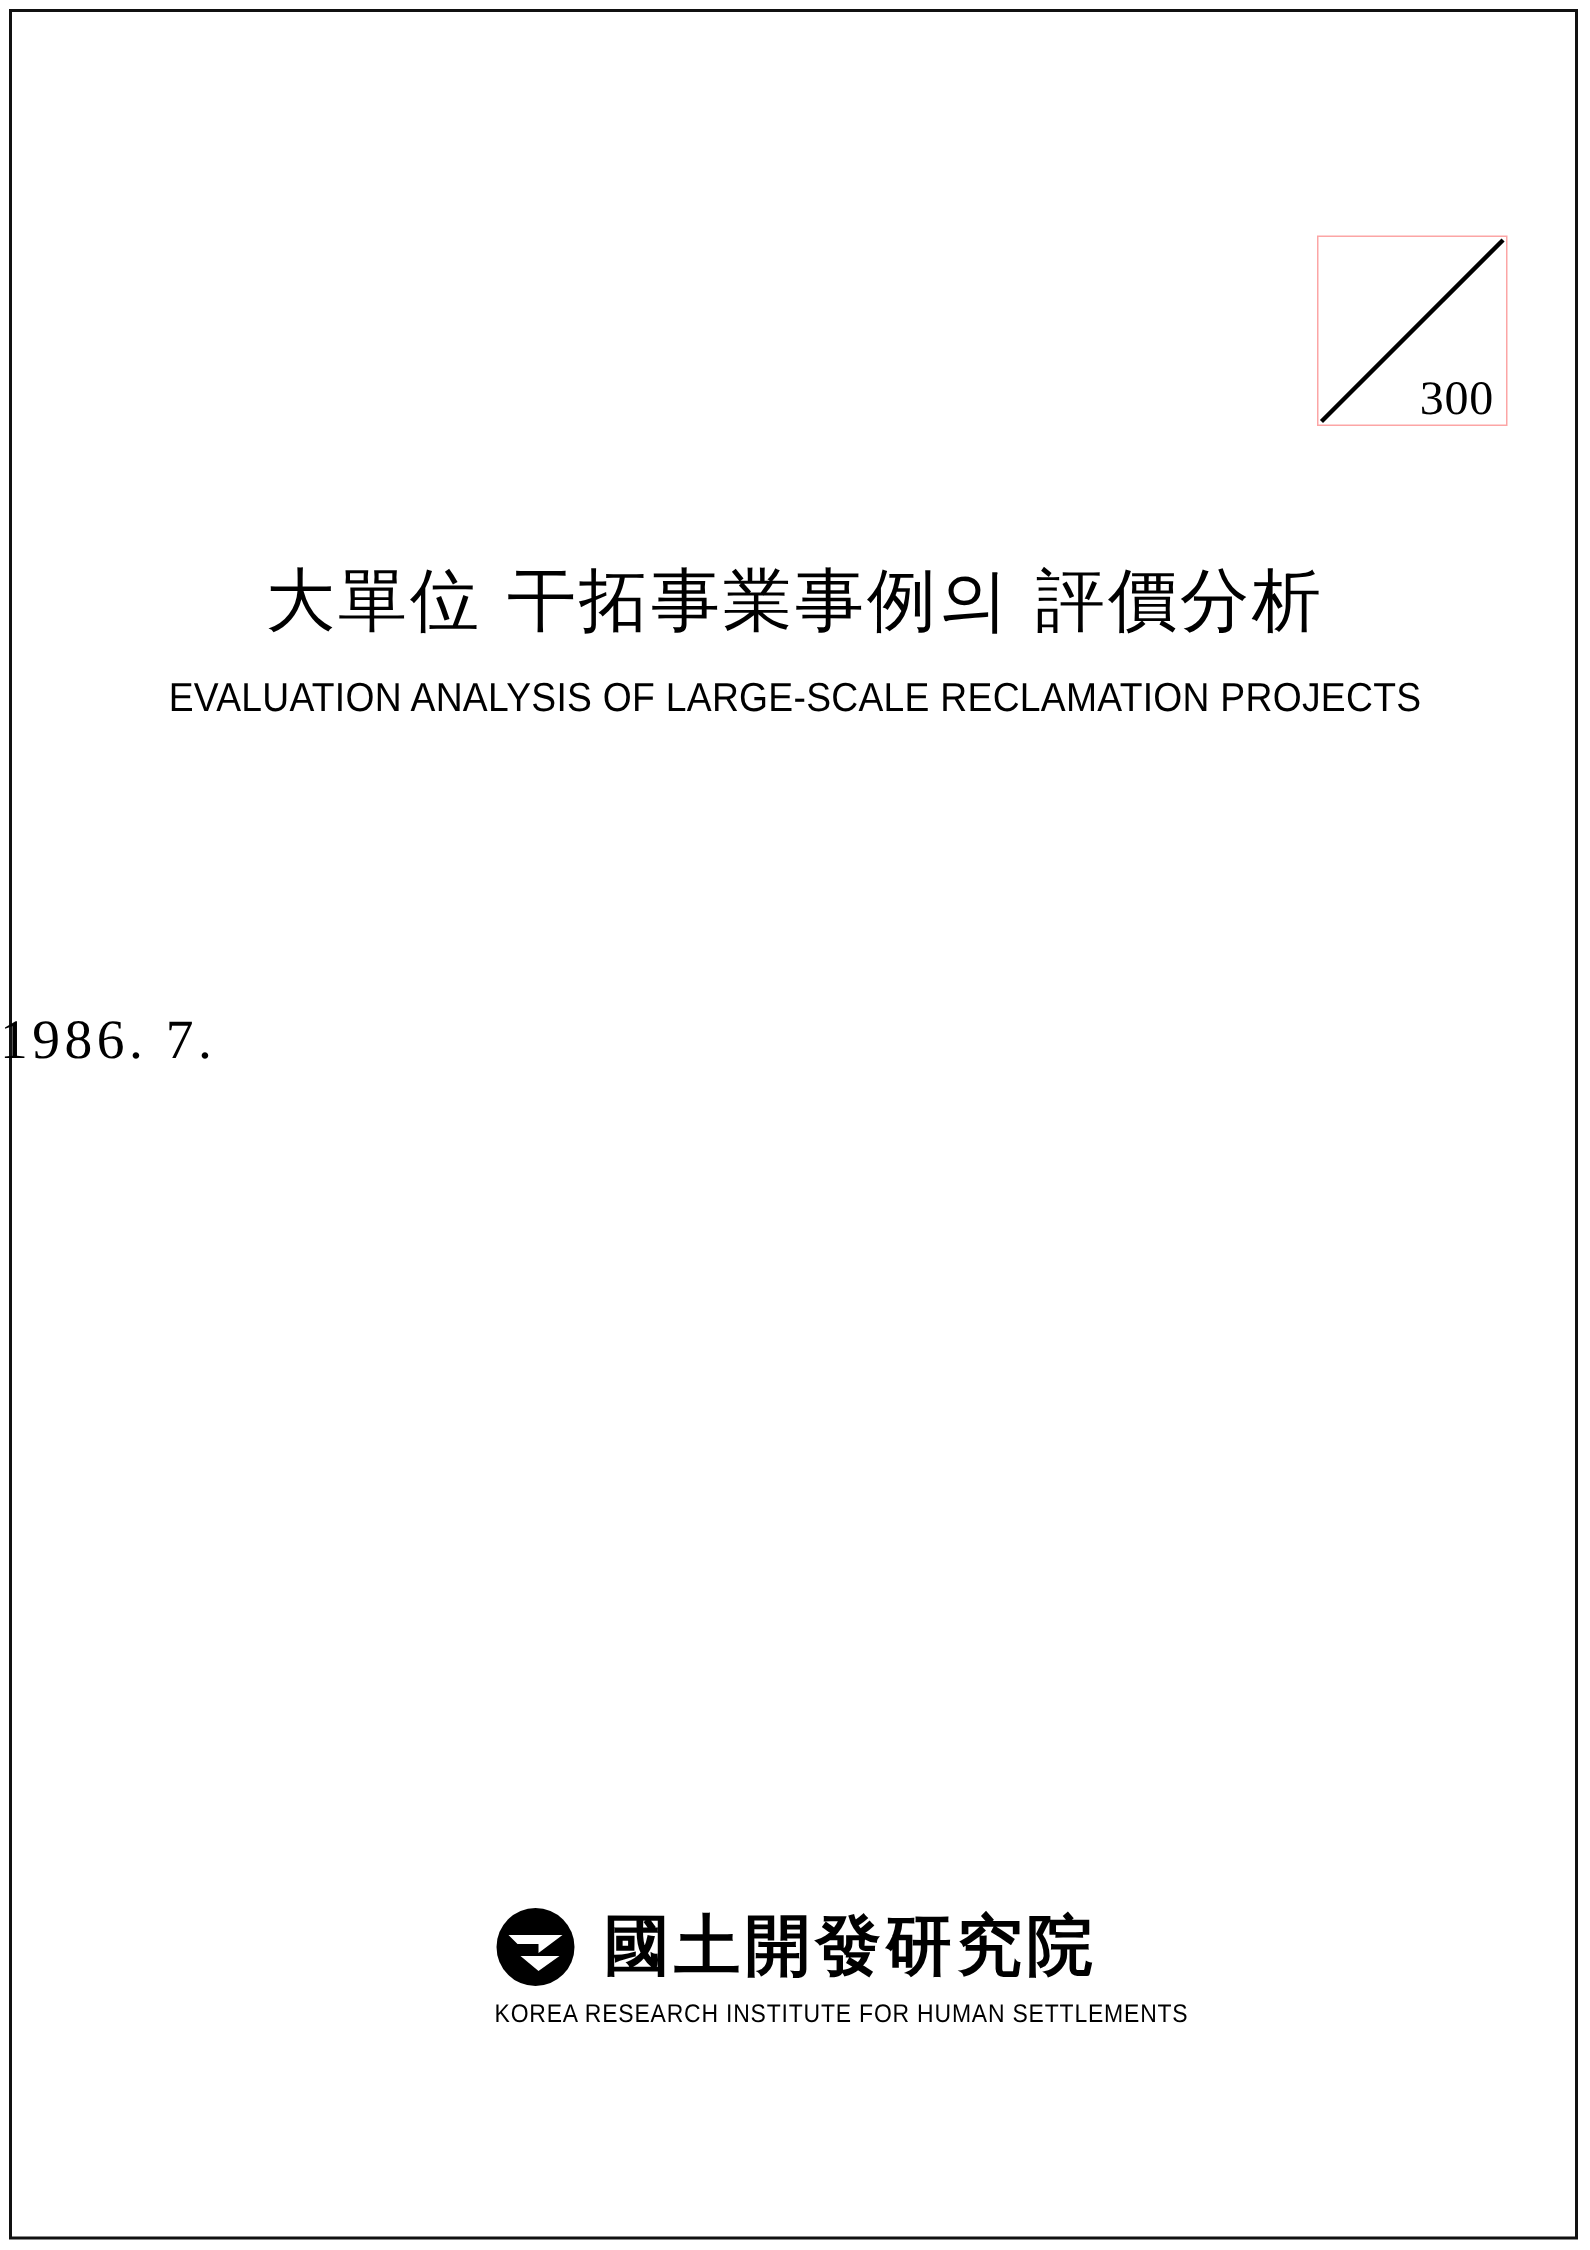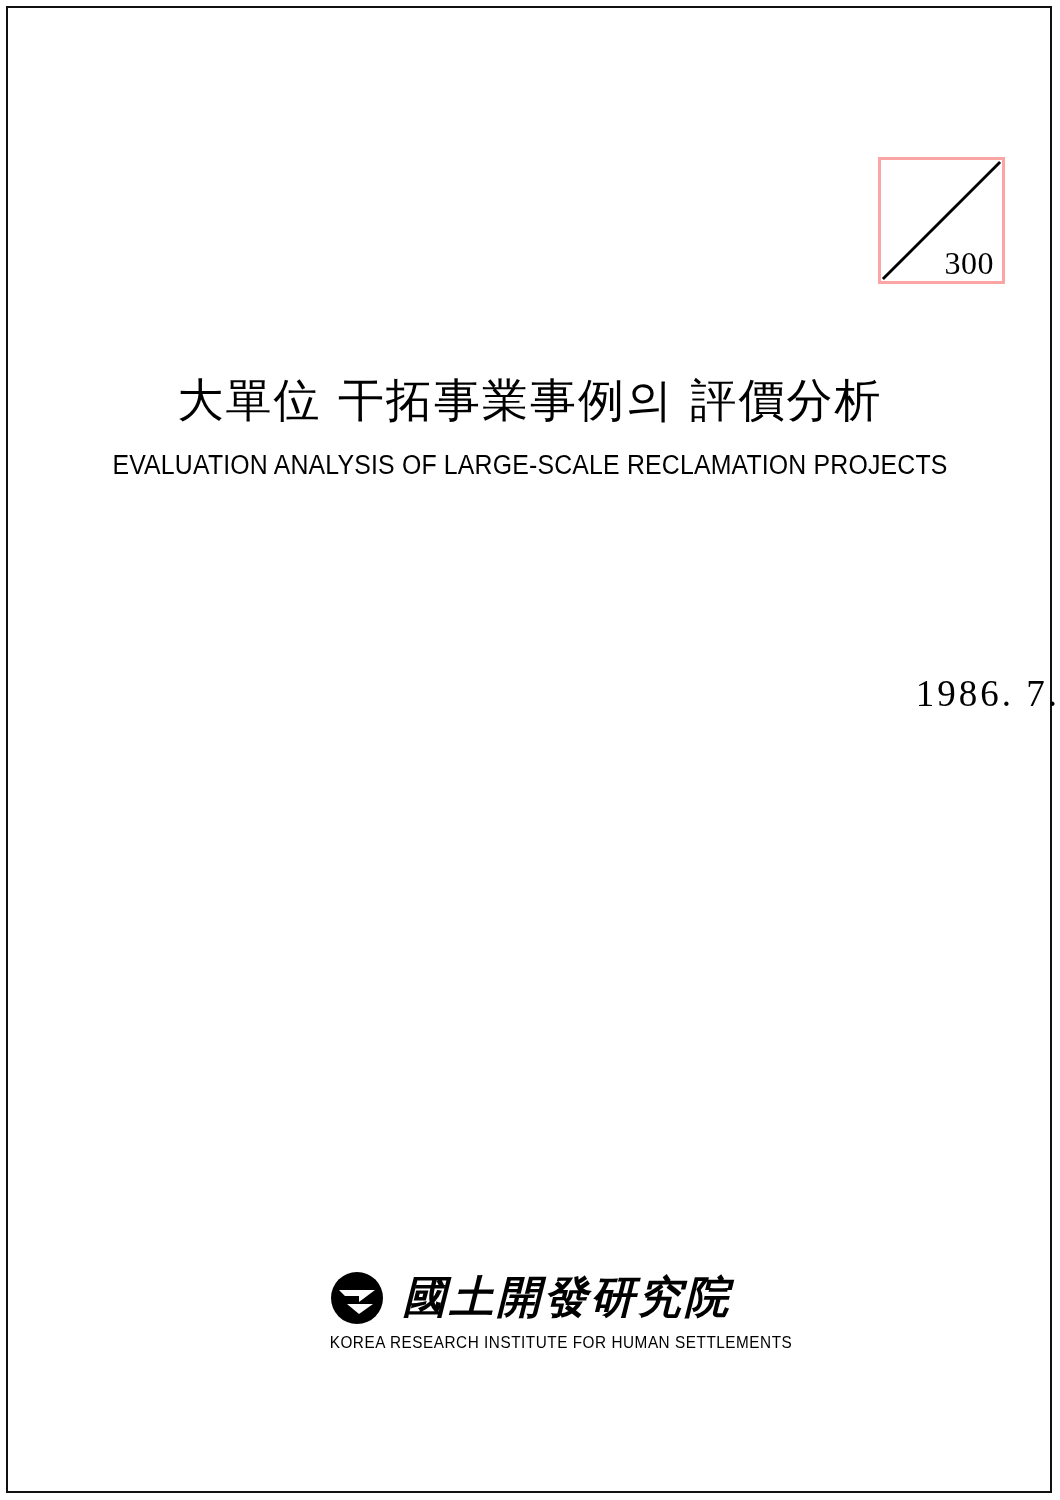--- a/index.html
+++ b/index.html
@@ -28,21 +28,21 @@
     box-sizing: border-box;
   }
 
   
   .call-box {
     position: absolute;
     left: 878px;
     top: 157px;
     width: 127px;
     height: 127px;
-    border: 3px solid #fca5a5;
+    border: 1px solid #fca5a5;
     box-sizing: border-box;
     padding-left: 40px;
   }
   .call-box svg {
     position: absolute;
     left: 0;
     top: 0;
     width: 100%;
     height: 100%;
     display: block;
@@ -83,41 +83,39 @@
     transform: scaleX(0.92);
     white-space: nowrap;
   }
 
   
   .date {
     position: absolute;
     left: 0;
     right: 0;
     top: 672px;
-    text-align: right;
+    text-align: left;
     font-family: "Liberation Serif", serif;
     font-size: 37px;
     letter-spacing: 3px;
-    margin-left: 21px;
   }
 
   
   .publisher {
     position: absolute;
     left: 0;
     right: 0;
     top: 1268px;
     text-align: center;
   }
   .publisher-row {
     display: flex;
     align-items: center;
     justify-content: center;
     gap: 18px;
-    font-style: italic;
   }
   .logo-mark {
     width: 56px;
     height: 56px;
     position: relative;
     flex: none;
   }
   .logo-mark svg { display: block; }
   .publisher-name {
     font-family: "DejaVu Sans", sans-serif;

